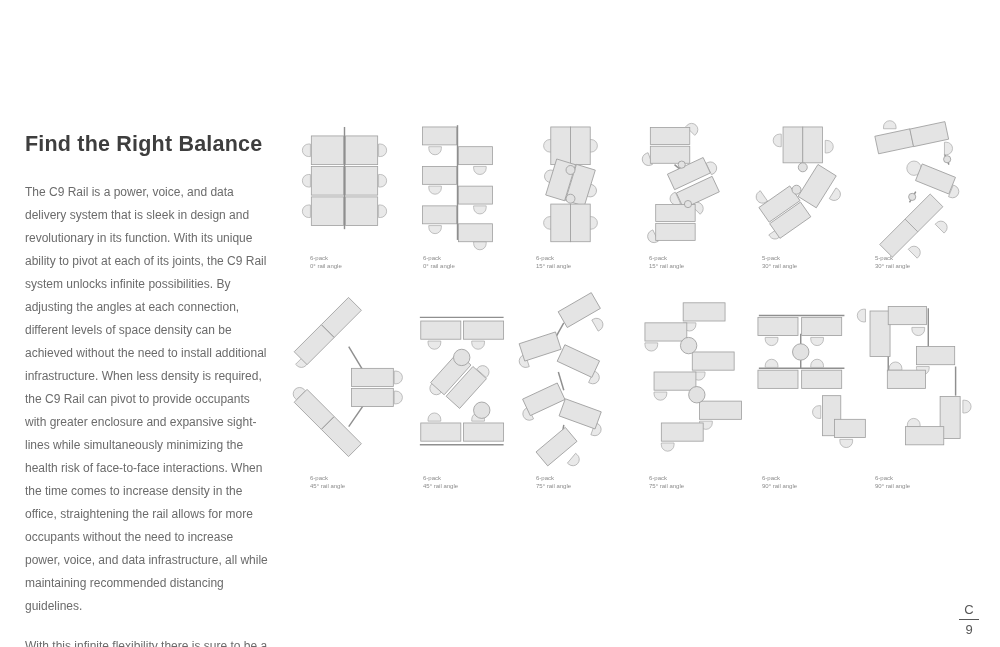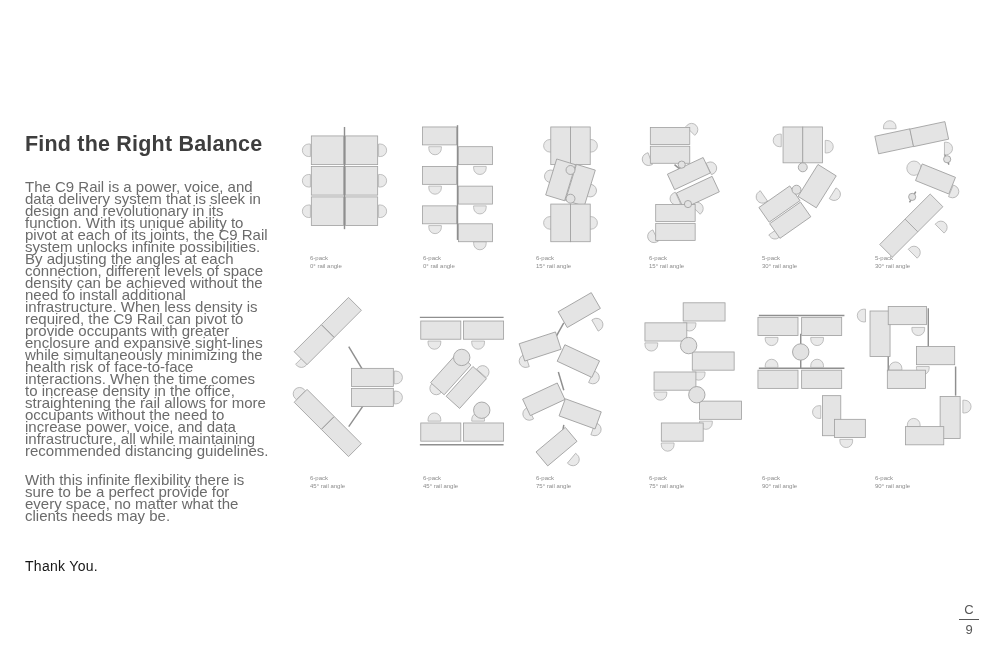--- a/index.html
+++ b/index.html
@@ -2,21 +2,21 @@
 <html><head>
 <meta charset="utf-8">
 <style>
   html,body{margin:0;padding:0;}
   body{
     width:1000px;height:647px;position:relative;background:#ffffff;
     font-family:"Liberation Sans", sans-serif;overflow:hidden;
   }
   .text-col{position:absolute;left:25px;top:132px;width:244px;}
   .page-title{font-size:21.5px;font-weight:700;color:#3e3e3e;margin:0;letter-spacing:.2px;}
-  .body-para{margin:24px 0 0 0;font-size:15px;line-height:12px;color:#6b6b6b;}
+  .body-para{margin:24px 0 0 0;font-size:12px;line-height:23px;color:#6b6b6b;}
   .body-para2{margin-top:17px;}
   .thanks{margin-top:36px;font-size:14px;font-weight:400;color:#151515;letter-spacing:.3px;}
 
   .row-top{position:absolute;left:295px;top:118px;display:flex;}
   .row-bottom{position:absolute;left:295px;top:288px;display:flex;}
   .cell{width:113px;flex:none;}
   .row-top .cell svg{width:99px;height:130px;display:block;overflow:visible;}
   .row-bottom .cell svg{width:132px;height:178px;display:block;margin-left:-10px;overflow:visible;}
   .diag-label{margin-top:6px;padding-left:15px;font-size:6px;line-height:8px;color:#8c8c8c;}
   .row-bottom .diag-label{margin-top:8px;}

